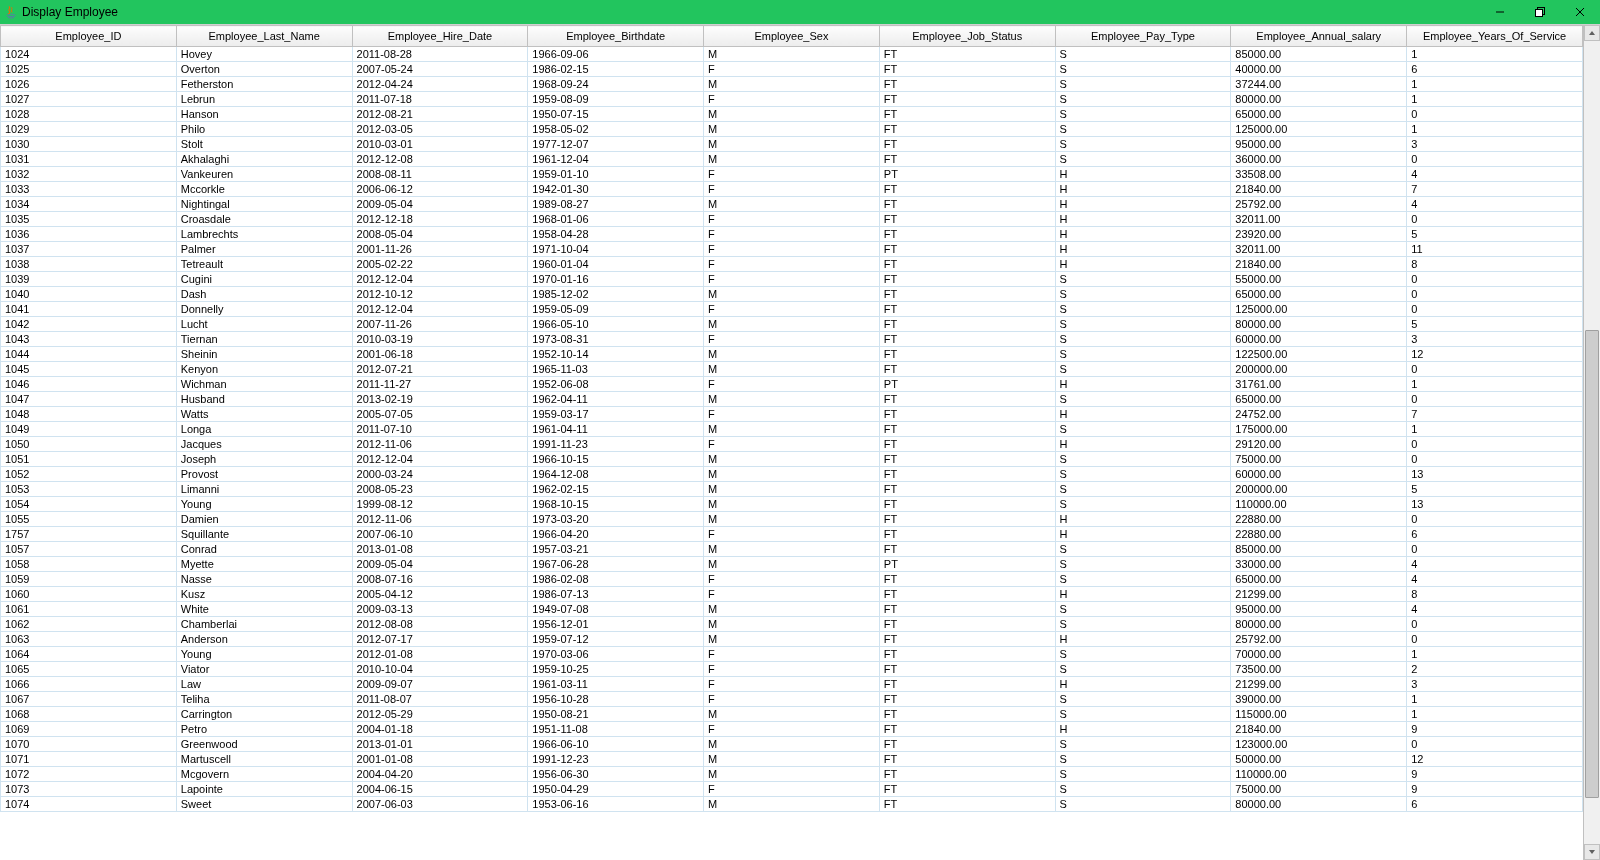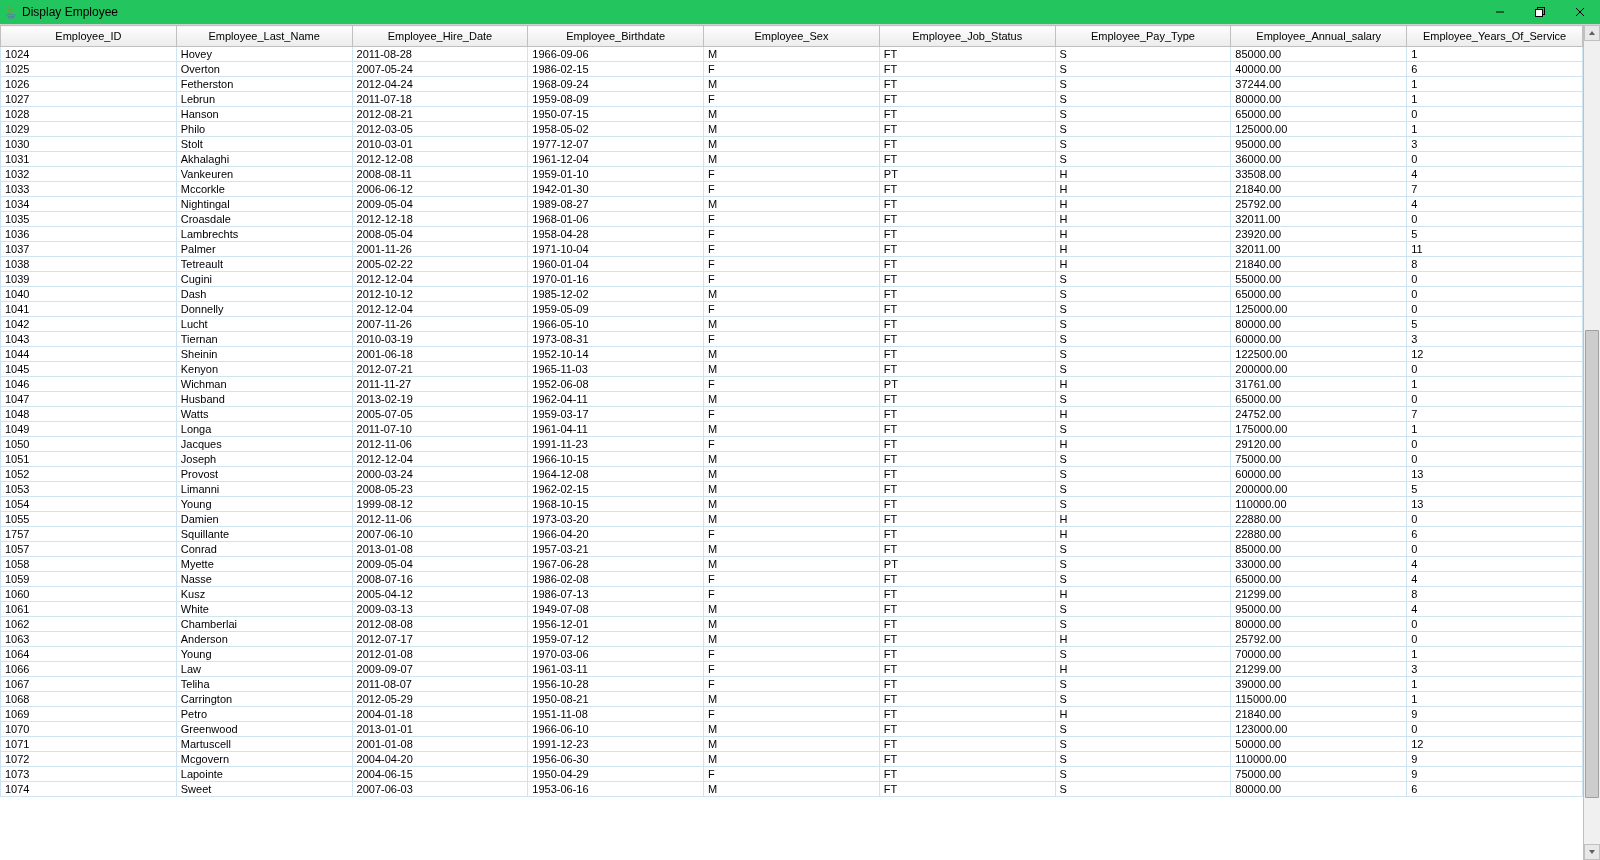--- a/index.html
+++ b/index.html
@@ -627,20 +627,31 @@
               <td>Young</td>
               <td>2012-01-08</td>
               <td>1970-03-06</td>
               <td>F</td>
               <td>FT</td>
               <td>S</td>
               <td>70000.00</td>
               <td>1</td>
             </tr>
             <tr>
+              <td>1065</td>
+              <td>Viator</td>
+              <td>2010-10-04</td>
+              <td>1959-10-25</td>
+              <td>F</td>
+              <td>FT</td>
+              <td>S</td>
+              <td>73500.00</td>
+              <td>2</td>
+            </tr>
+            <tr>
               <td>1066</td>
               <td>Law</td>
               <td>2009-09-07</td>
               <td>1961-03-11</td>
               <td>F</td>
               <td>FT</td>
               <td>H</td>
               <td>21299.00</td>
               <td>3</td>
             </tr>

